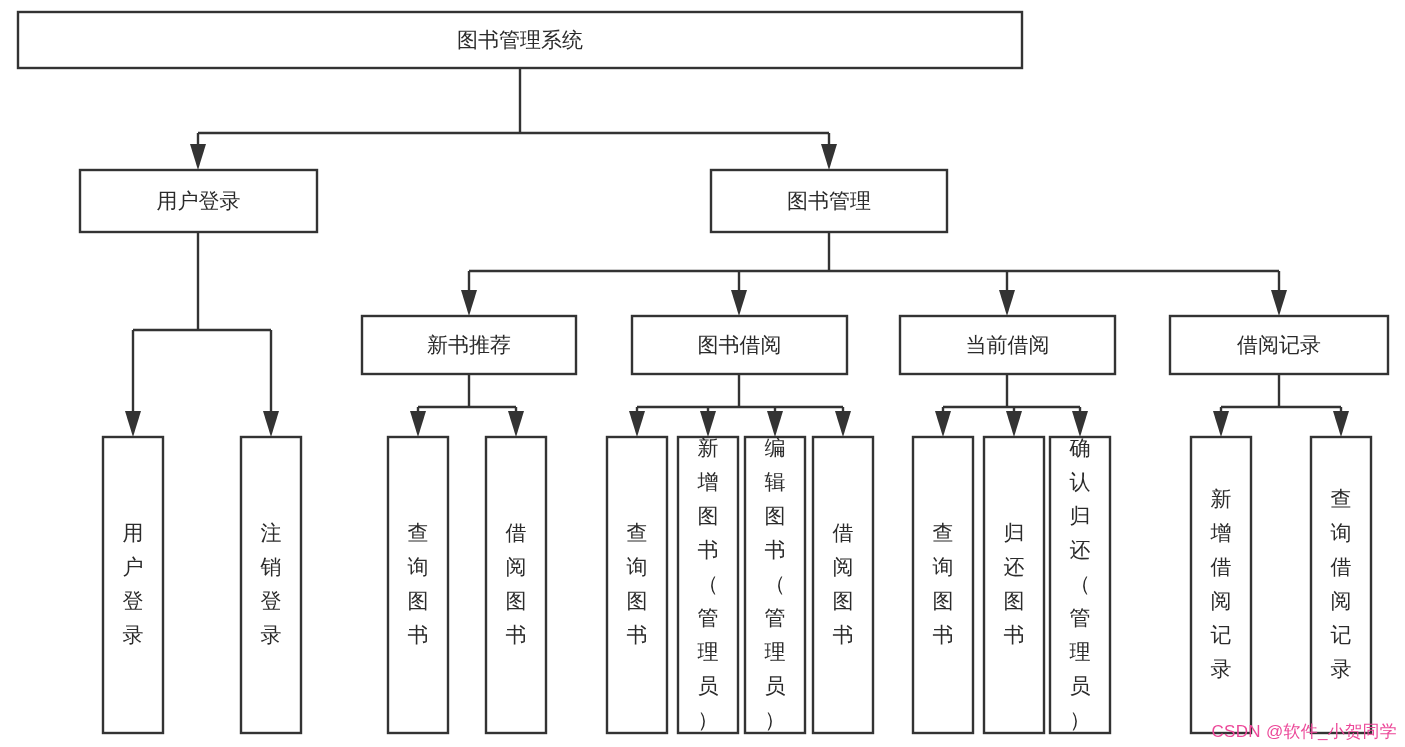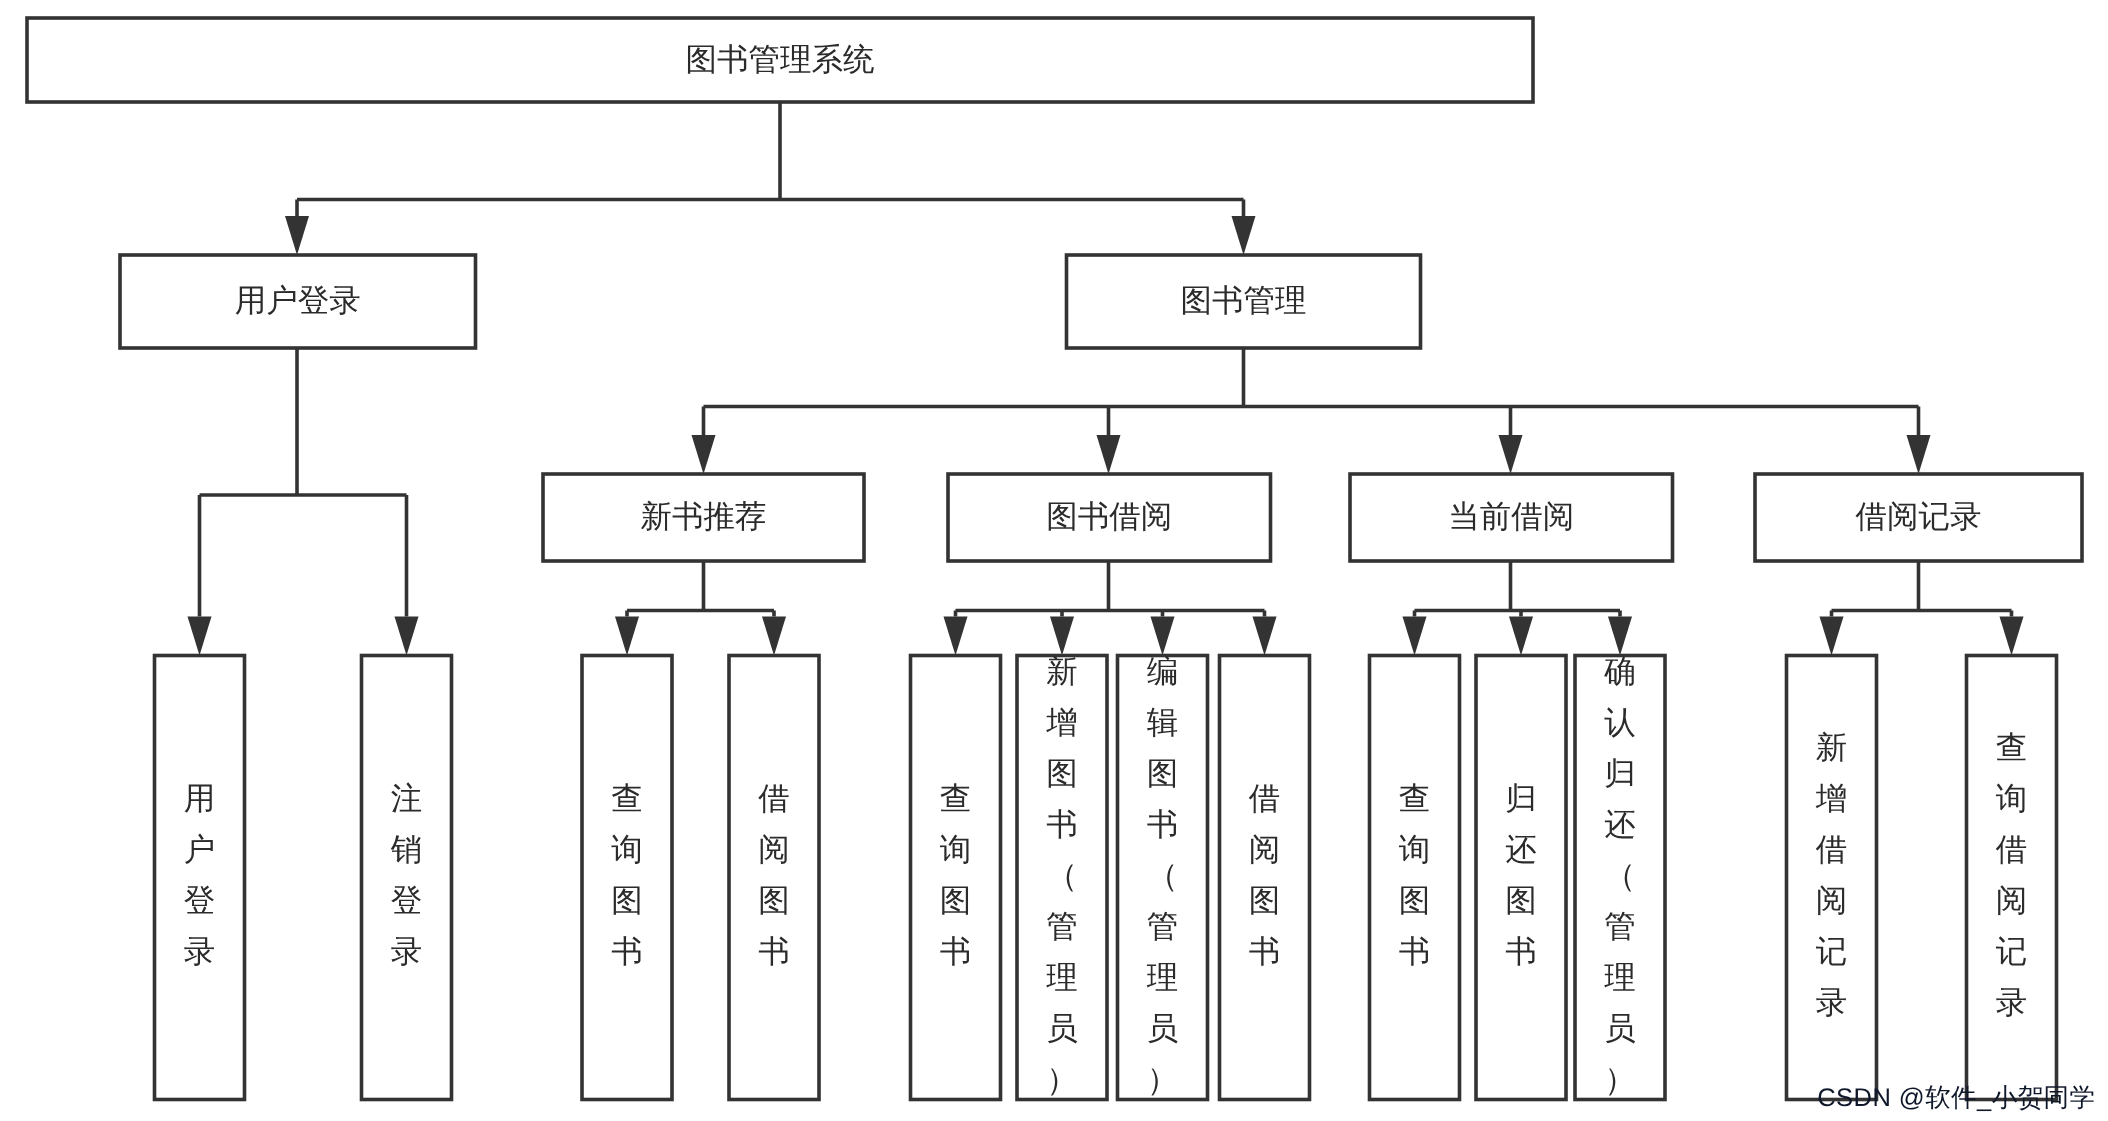--- a/index.html
+++ b/index.html
@@ -54,21 +54,21 @@
   .arrow-head {
     fill: #333333;
     stroke: none;
   }
   .watermark {
     position: absolute;
     right: 8px;
     bottom: 4px;
     font-family: "Liberation Sans", "DejaVu Sans", sans-serif;
     font-size: 17px;
-    color: #0f172a;
+    color: #ec4899;
     white-space: nowrap;
     letter-spacing: 0.3px;
     user-select: none;
   }
 </style>
 </head>
 <body>
 
 <div id="diagram-root">
   <svg class="flow" viewBox="0 0 1405 747">

